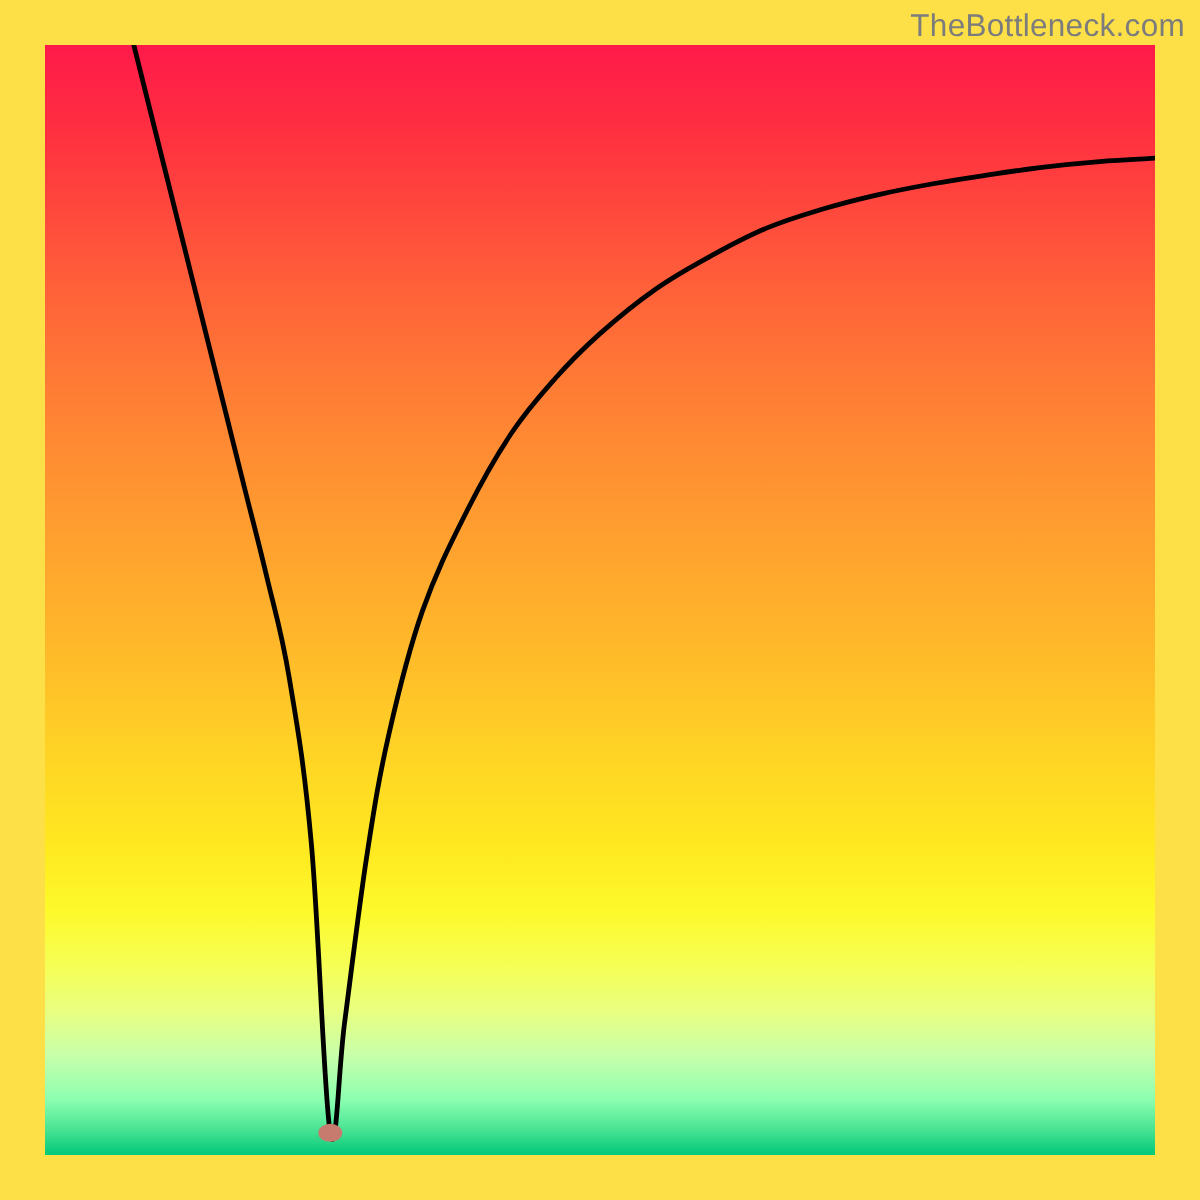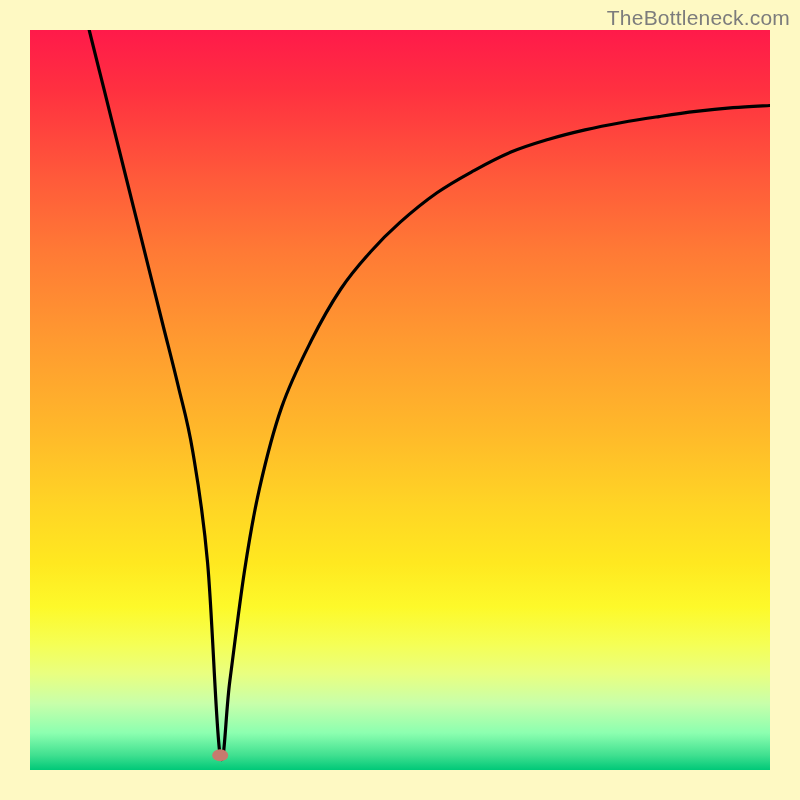--- a/index.html
+++ b/index.html
@@ -1,21 +1,21 @@
 <!DOCTYPE html>
 <html><head>
 <meta charset="utf-8">
 <style>
   * { margin: 0; padding: 0; box-sizing: border-box; }
   html, body { width: 800px; height: 800px; overflow: hidden; background: #000; }
   .stage {
     position: relative;
     width: 800px;
     height: 800px;
-    background: #fef9c3;
+    background: #fde047;
   }
   .plot-area {
     position: absolute;
     left: 30px;
     top: 30px;
     width: 740px;
     height: 740px;
     background: linear-gradient(
       to bottom,
       #ff1a4a 0%,

